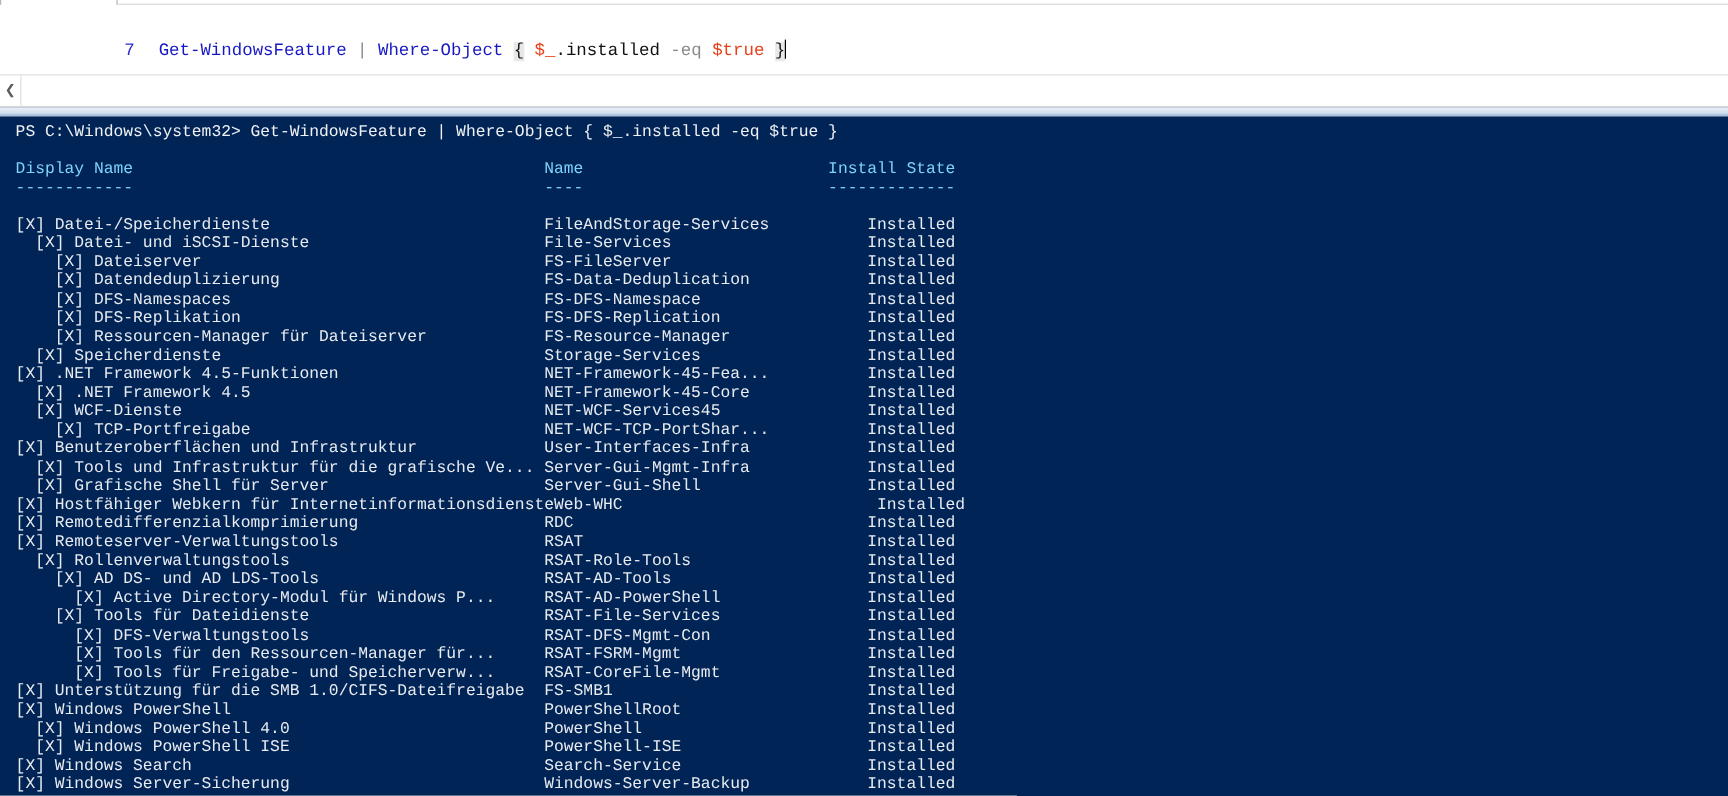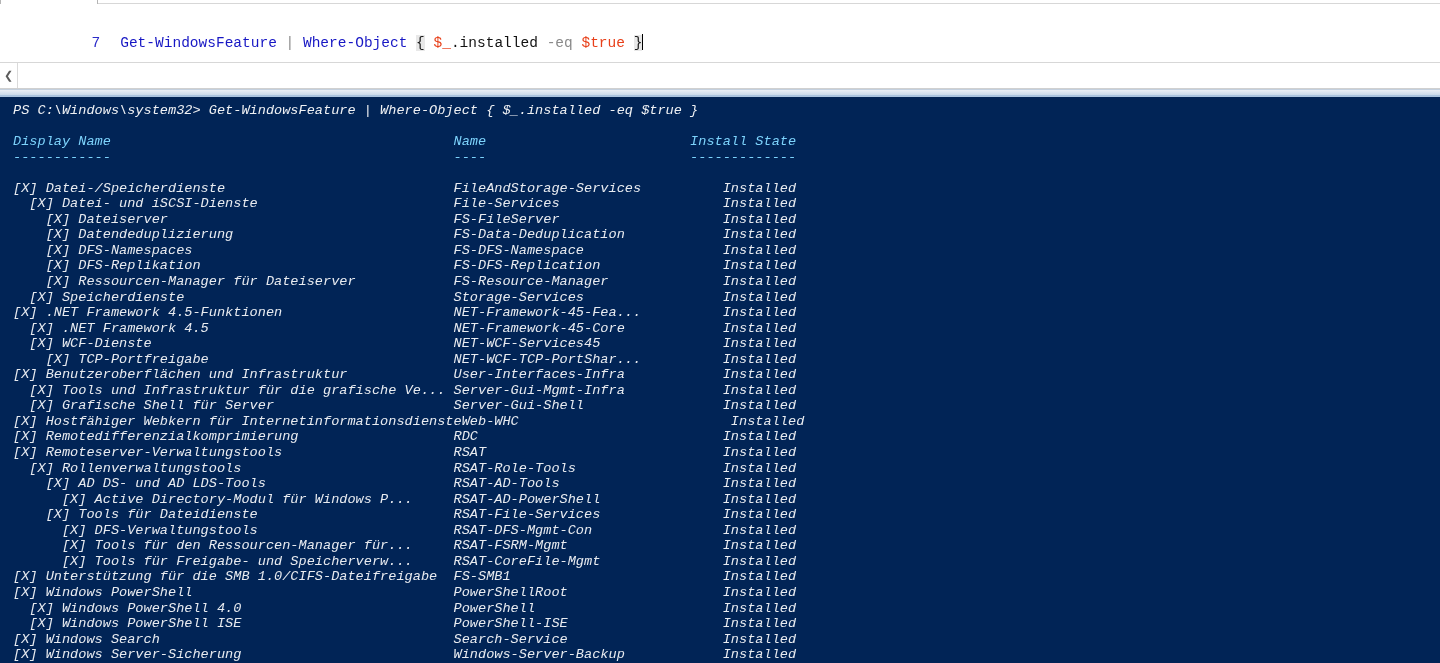--- a/index.html
+++ b/index.html
@@ -59,21 +59,21 @@
   
   .editor-pane {
     position: relative;
     flex: 0 0 auto;
     height: 56px;
     background: #ffffff;
     overflow: hidden;
   }
   .editor-line {
     position: absolute;
-    left: 4px;
+    left: 16px;
     top: 4px;
     height: 22px;
     white-space: pre;
     font-family: "Liberation Mono", monospace;
     font-size: 14.5px;
     line-height: 22px;
   }
   .gutter-num {
     display: inline-block;
     width: 44px;
@@ -138,21 +138,20 @@
     background: #aac4e0;
   }
 
   
   .console-pane {
     flex: 1 1 auto;
     background: #012456;
     overflow: hidden;
     position: relative;
     padding: 6px 0 0 0;
-    font-style: italic;
   }
   .console-text {
     margin: 0;
     padding: 0 0 0 13px;
     white-space: pre;
     font-family: "Liberation Mono", monospace;
     font-size: 13.6px;
     line-height: 15.55px;
     color: #e8ebf0;
     letter-spacing: 0px;

